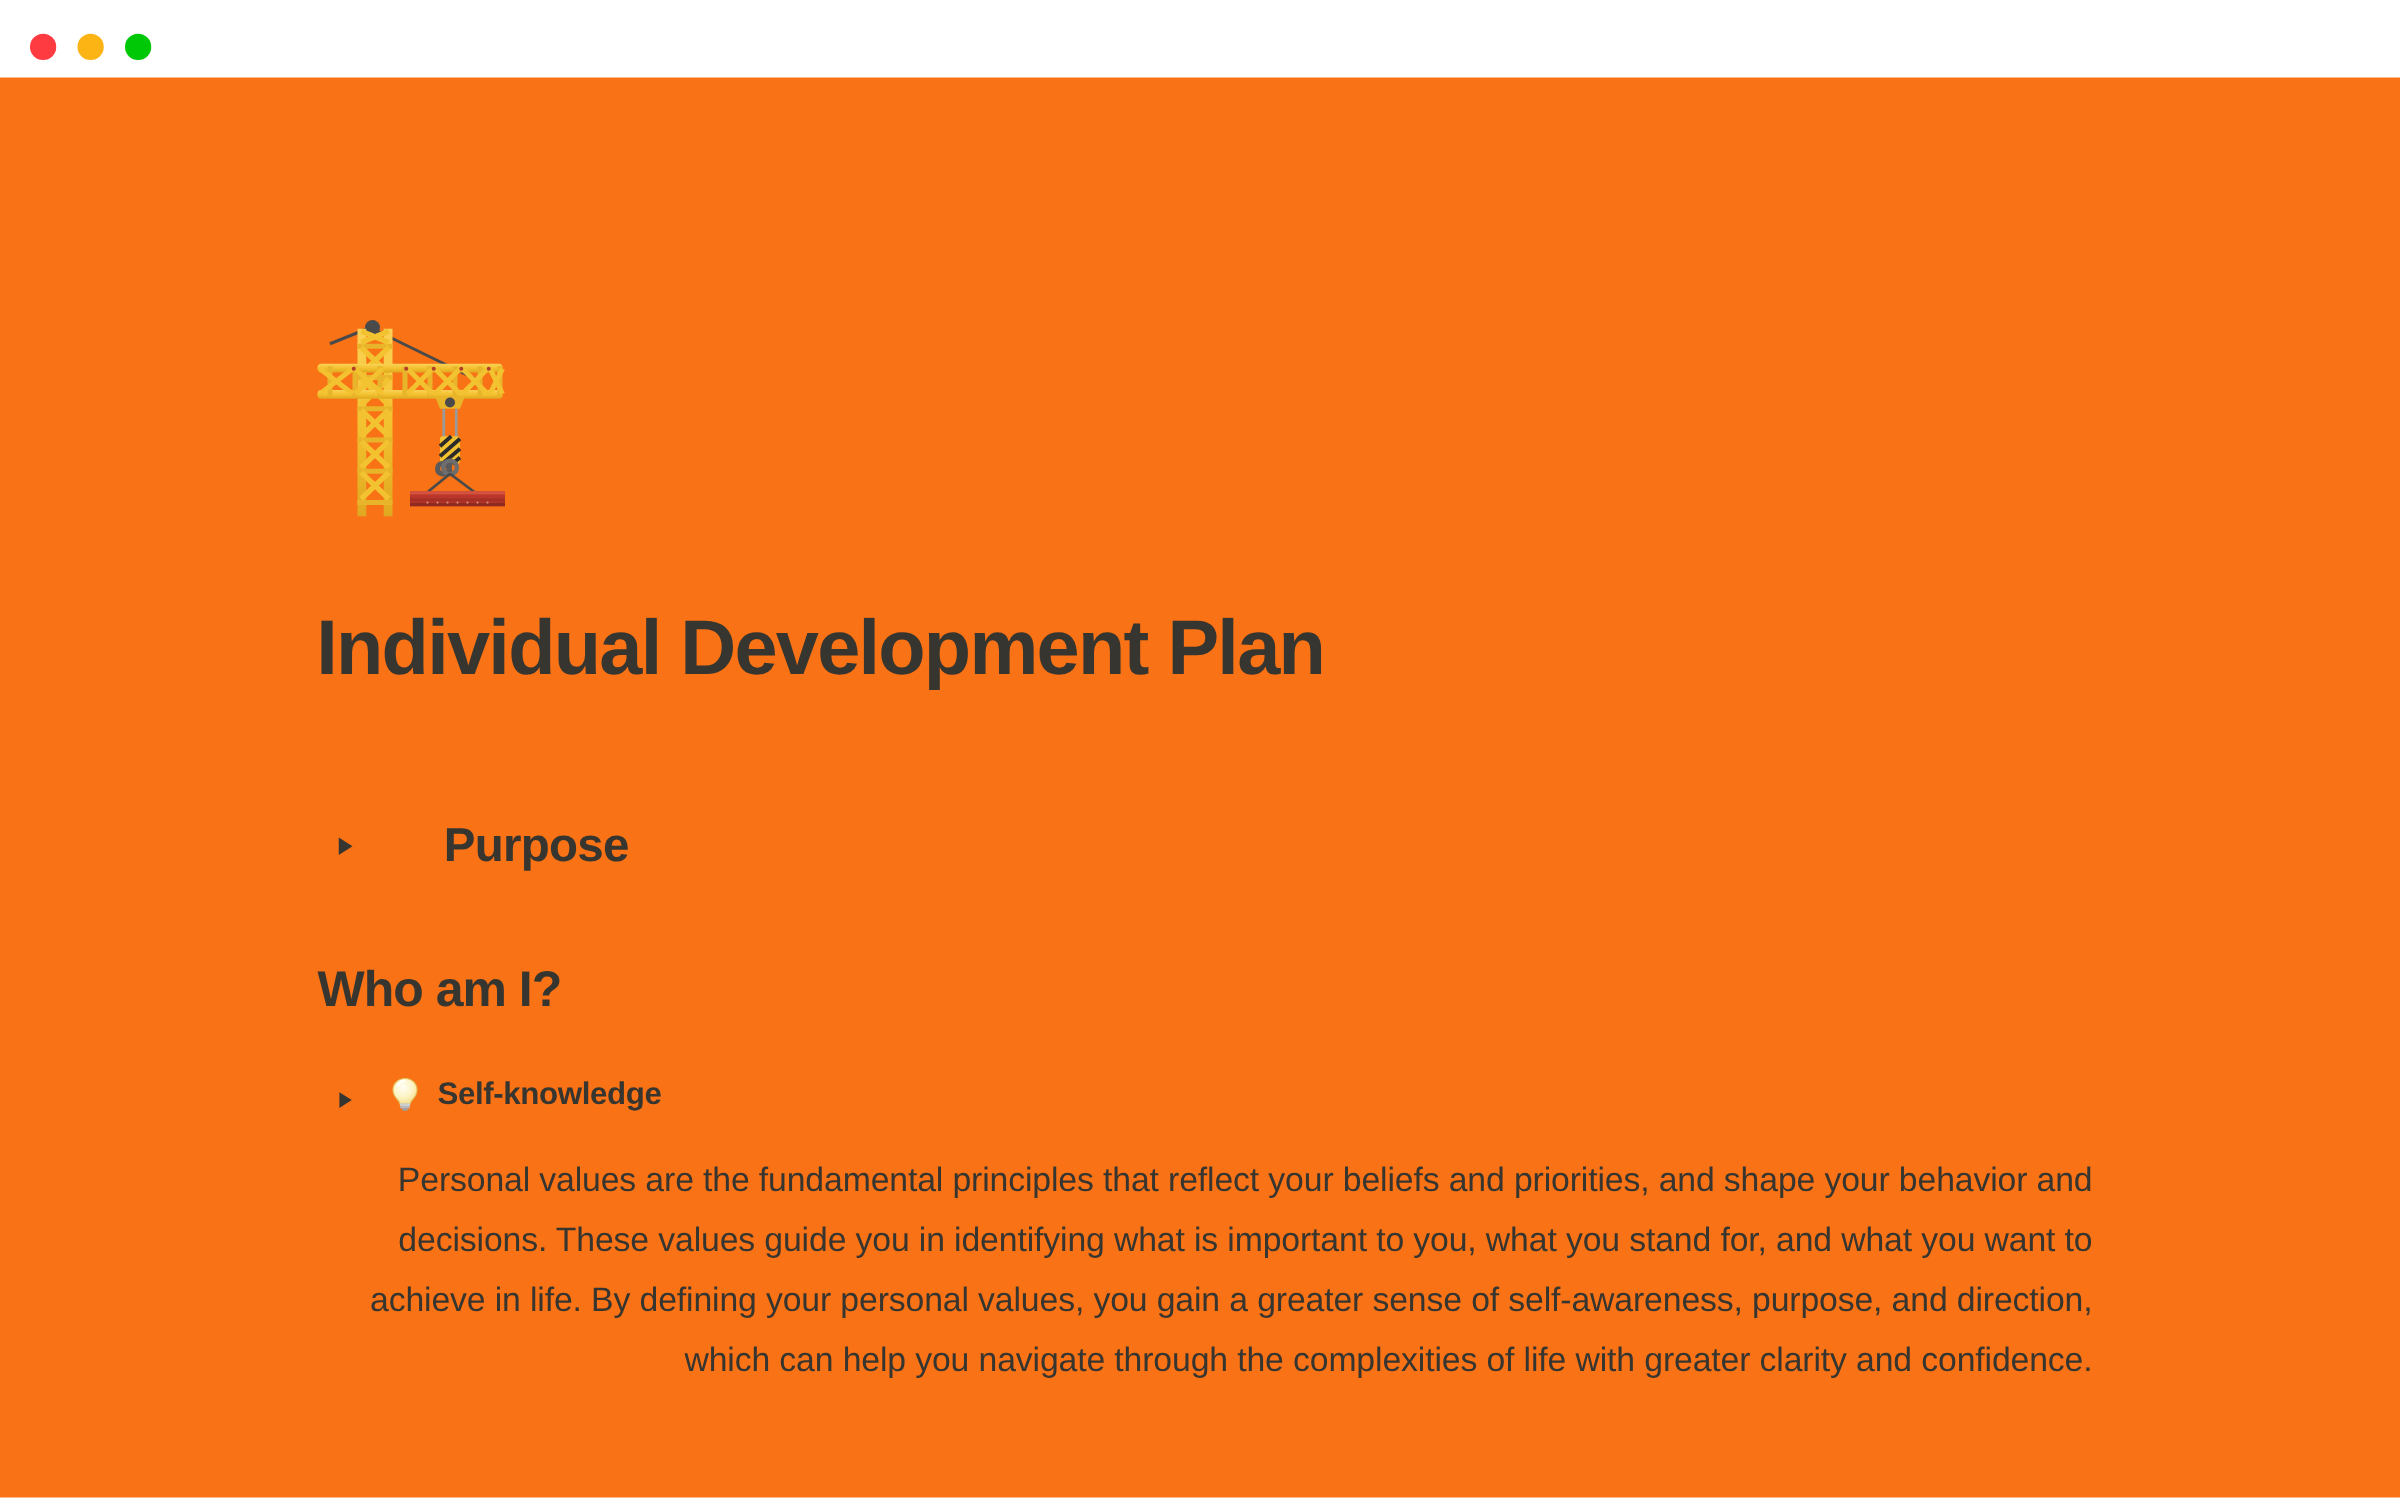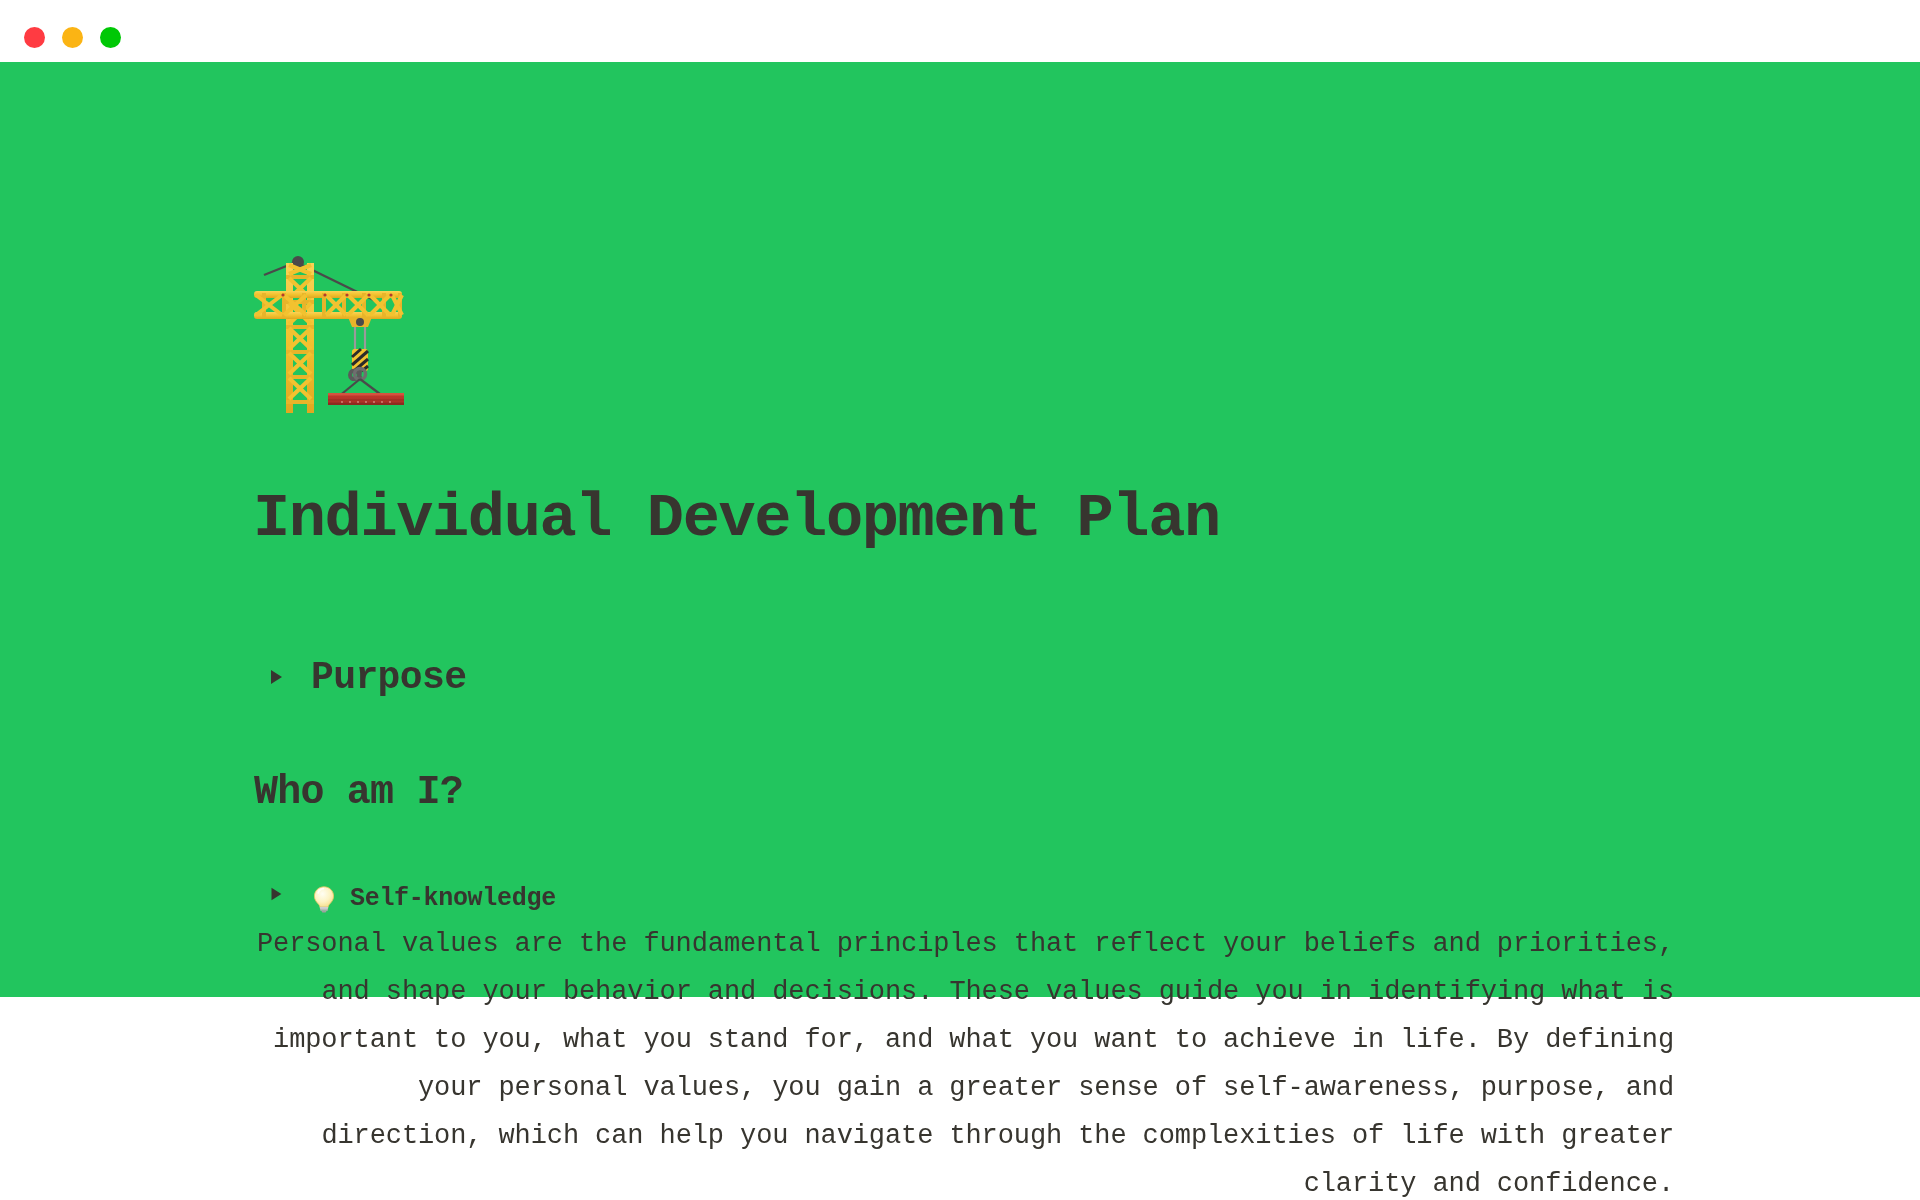--- a/index.html
+++ b/index.html
@@ -42,23 +42,22 @@
   }
   .tl-close  { background: #FF3B42; }
   .tl-min    { background: #FBB414; }
   .tl-max    { background: #00C806; }
 
   
   .page {
     position: absolute;
     top: 0; left: 0;
     width: 1920px;
-    height: 997px;
-    background: #22c55e;
-    font-family: Liberation Mono, monospace;
+    height: 1198px;
+    background: #f97316;
   }
 
   
   .page-icon {
     position: absolute;
     left: 250px;
     top: 245px;
     width: 172px;
     height: 172px;
     pointer-events: auto;
@@ -97,42 +96,43 @@
     align-items: center;
     justify-content: center;
   }
   .toggle-h1 .tri svg { display: block; }
   .toggle-h1 .tog-label {
     font-size: 38px;
     font-weight: 700;
     letter-spacing: -0.6px;
     color: #37352F;
     white-space: nowrap;
+    margin-left: 44px;
   }
 
   
   .heading-2 {
     position: absolute;
     left: 254px;
     top: 770px;
     font-size: 40px;
     font-weight: 700;
     letter-spacing: -0.8px;
     color: #37352F;
     white-space: nowrap;
     text-align: center;
   }
 
   
   .toggle-h3 {
     position: absolute;
     left: 255px;
-    top: 884px;
-    display: flex;
-    align-items: flex-start;
+    top: 848px;
+    display: flex;
+    align-items: flex-end;
     height: 42px;
   }
   .toggle-h3 .tri {
     width: 20px;
     height: 20px;
     margin-left: 11px;
     margin-right: 23px;
     flex: 0 0 auto;
     display: flex;
     align-items: center;

